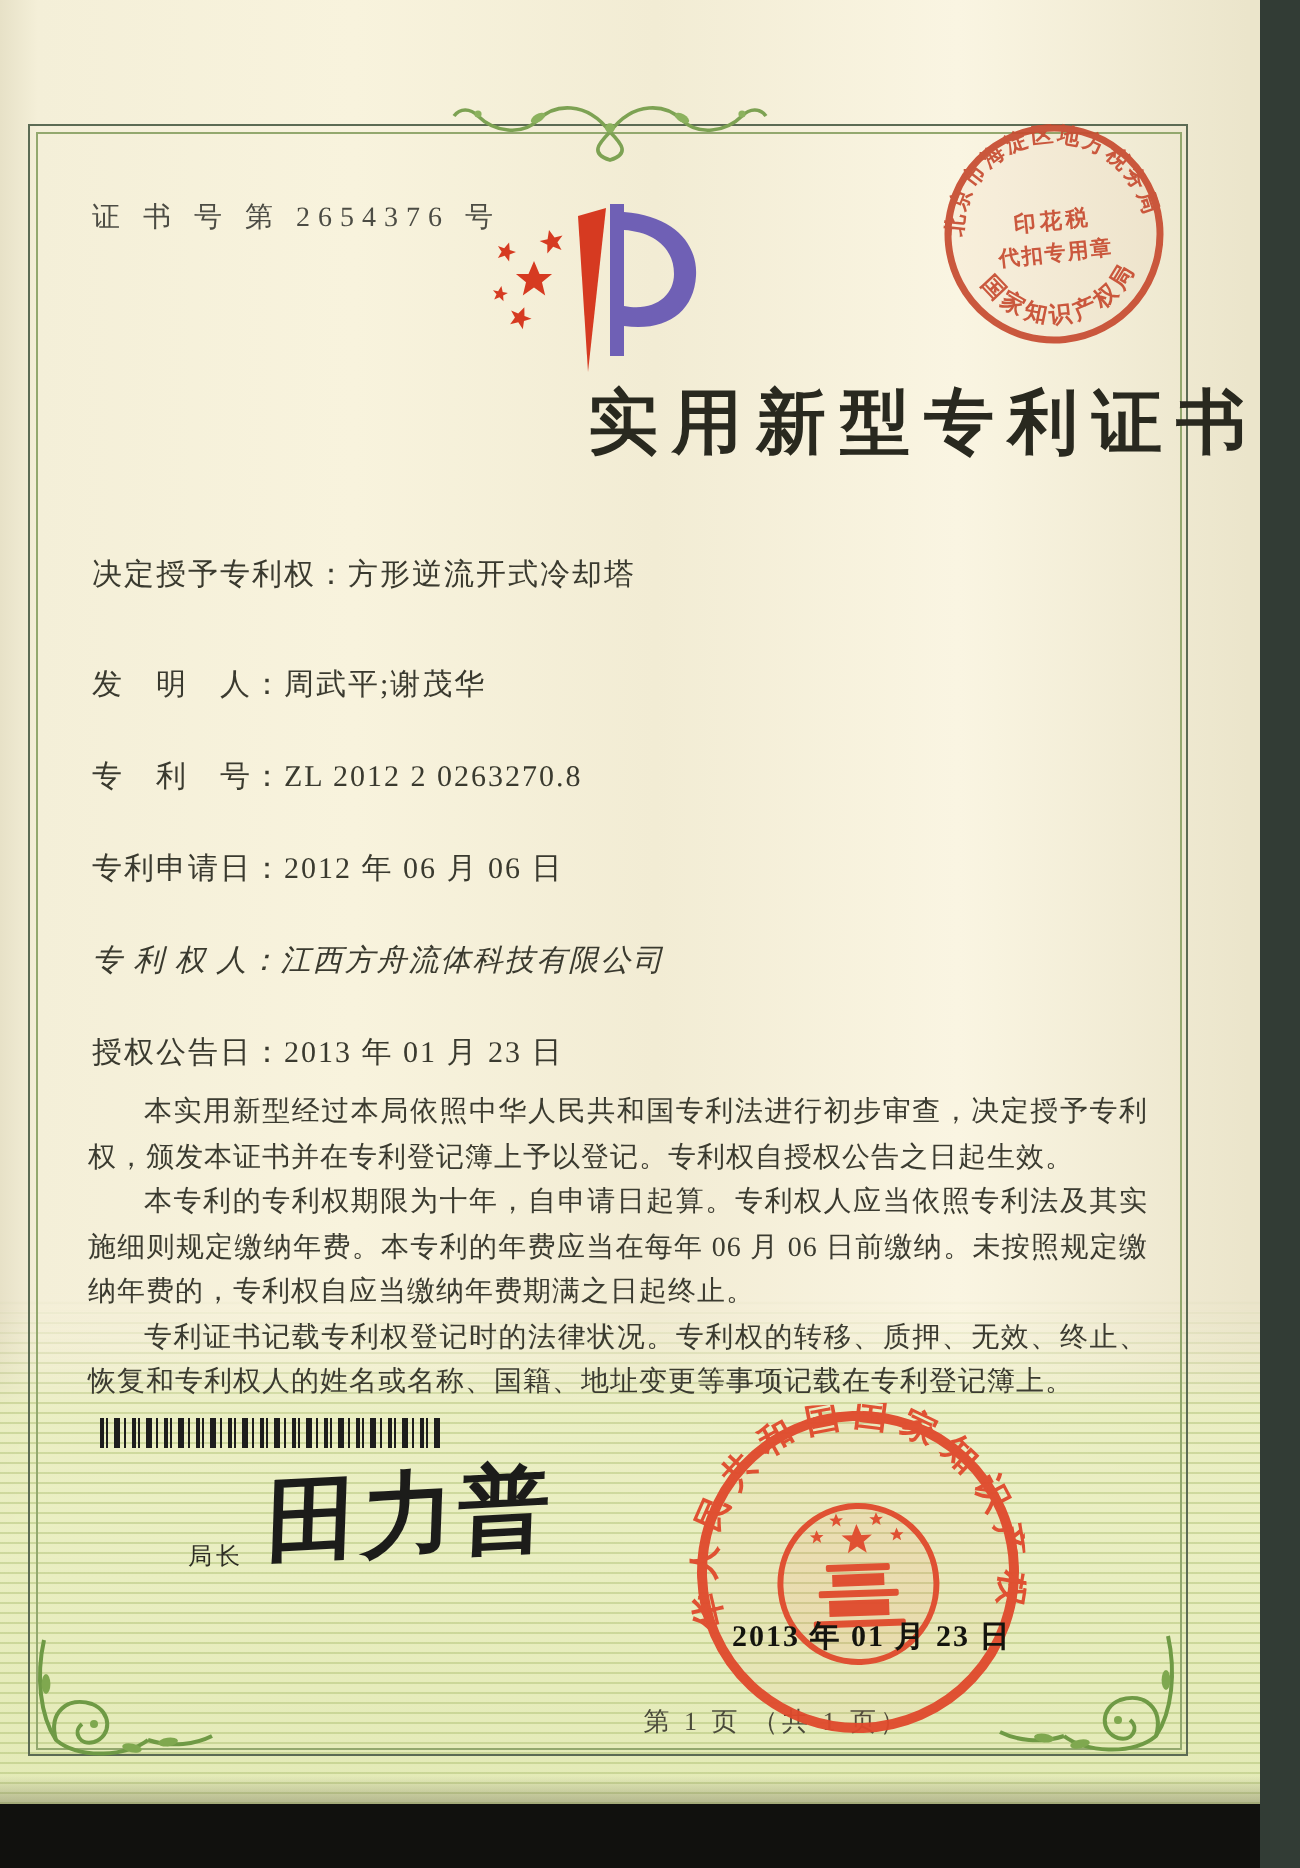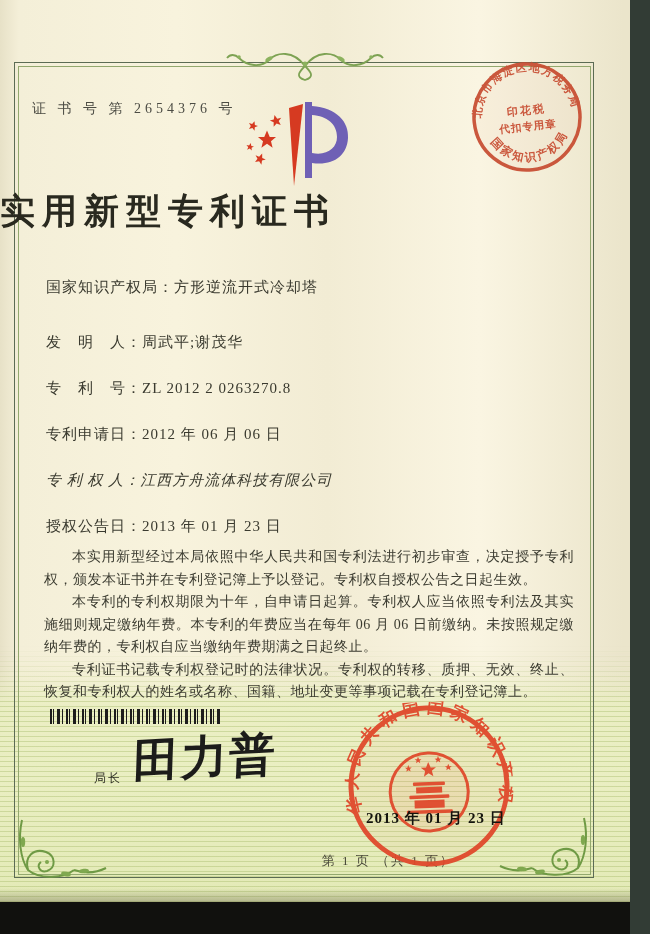--- a/index.html
+++ b/index.html
@@ -29,23 +29,23 @@
   
   .frame{
     position:absolute;left:14px;top:62px;width:578px;height:814px;
     border:1.5px solid #5c6b54;
   }
   .frame::before{
     content:"";position:absolute;inset:2.5px;border:1px solid #93a86e;
   }
   .ornament{position:absolute;}
   
-  .cert-no{position:absolute;left:32px;top:100px;font-size:14px;letter-spacing:4px;color:#4c4c44;}
+  .cert-no{position:absolute;left:46px;top:100px;font-size:14px;letter-spacing:4px;color:#4c4c44;}
   .title{
-    position:absolute;left:0;top:188px;width:630px;text-align:left;
+    position:absolute;left:0;top:188px;width:630px;text-align:right;
     font-size:35px;letter-spacing:7px;color:#29291f;font-weight:600;
   }
   .field-row{position:absolute;left:46px;font-size:15px;color:#3a3a2f;letter-spacing:1px;white-space:nowrap;}
   .f0{top:278px;} .f1{top:333px;} .f2{top:379px;} .f3{top:425px;} .f4{top:471px;font-style:italic;} .f5{top:517px;}
   .body-text{
     position:absolute;left:44px;top:546px;width:530px;
     font-size:14px;line-height:22.5px;color:#3b3b30;text-align:justify;letter-spacing:.5px;
   }
   .body-text p{margin:0;text-indent:2em;}
   .barcode{
@@ -142,21 +142,21 @@
       <use href="#star" transform="translate(8,26) scale(0.5) rotate(18)"></use>
       <use href="#star" transform="translate(31,21) scale(0.62) rotate(-14)"></use>
       <use href="#star" transform="translate(5,47) scale(0.4) rotate(10)"></use>
       <use href="#star" transform="translate(15,59) scale(0.58) rotate(22)"></use>
     </g>
   </svg>
 
   <div class="title">实用新型专利证书</div>
 
   <div class="field-row f0">
-    <span>国家知识产权局：</span><span>方形逆流开式冷却塔</span>
+    <span>决定授予专利权：</span><span>方形逆流开式冷却塔</span>
   </div>
   <div class="field-row f1">
     <span>发　明　人：</span><span>周武平;谢茂华</span>
   </div>
   <div class="field-row f2">
     <span>专　利　号：</span><span>ZL 2012 2 0263270.8</span>
   </div>
   <div class="field-row f3">
     <span>专利申请日：</span><span>2012 年 06 月 06 日</span>
   </div>

